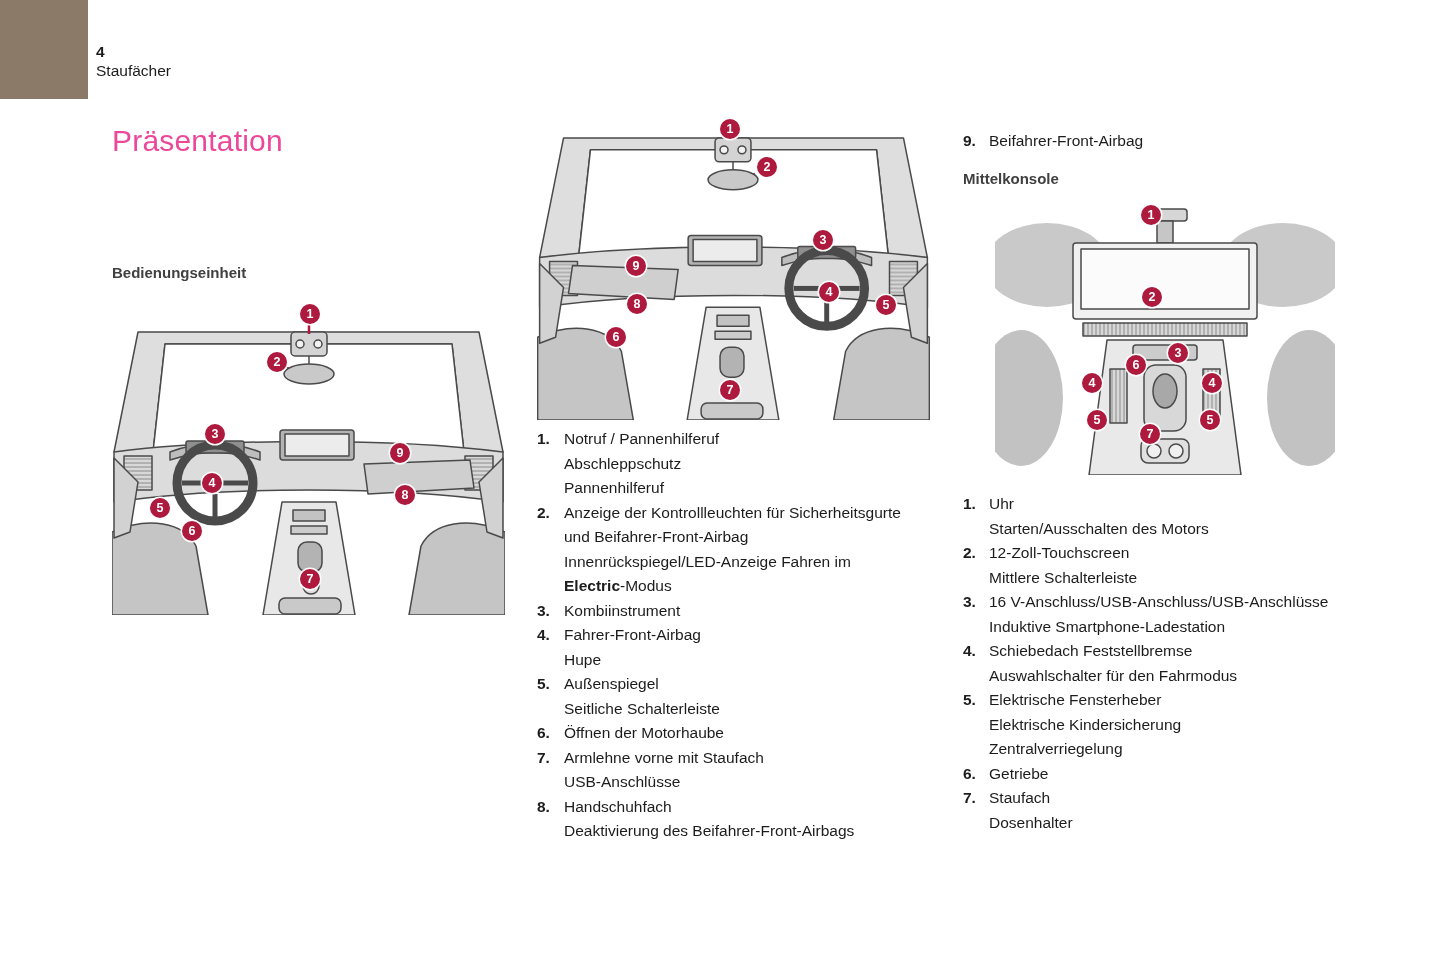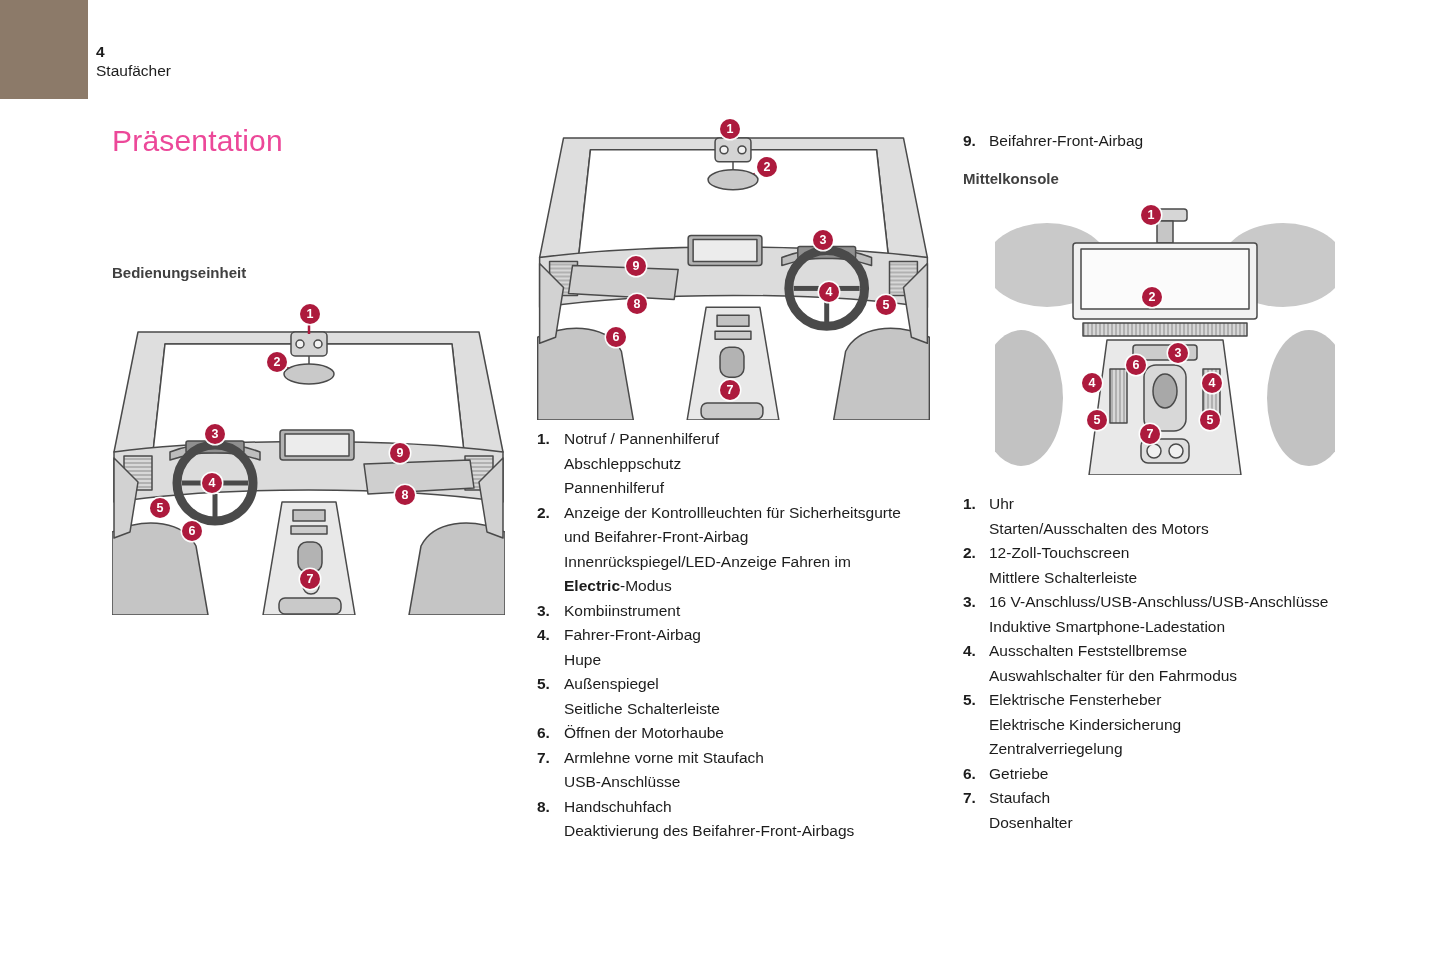--- a/index.html
+++ b/index.html
@@ -262,21 +262,21 @@
         <div class="legend-num">3.</div>
         <div class="legend-lines">
           <div class="legend-line">16 V-Anschluss/USB-Anschluss/USB-Anschlüsse</div>
           <div class="legend-line">Induktive Smartphone-Ladestation</div>
         </div>
       </div>
 
       <div class="legend-item" style="grid-template-columns:26px 1fr;">
         <div class="legend-num">4.</div>
         <div class="legend-lines">
-          <div class="legend-line">Ausschalten Feststellbremse</div>
+          <div class="legend-line">Schiebedach Feststellbremse</div>
           <div class="legend-line">Auswahlschalter für den Fahrmodus</div>
         </div>
       </div>
 
       <div class="legend-item" style="grid-template-columns:26px 1fr;">
         <div class="legend-num">5.</div>
         <div class="legend-lines">
           <div class="legend-line">Elektrische Fensterheber</div>
           <div class="legend-line">Elektrische Kindersicherung</div>
           <div class="legend-line">Zentralverriegelung</div>

